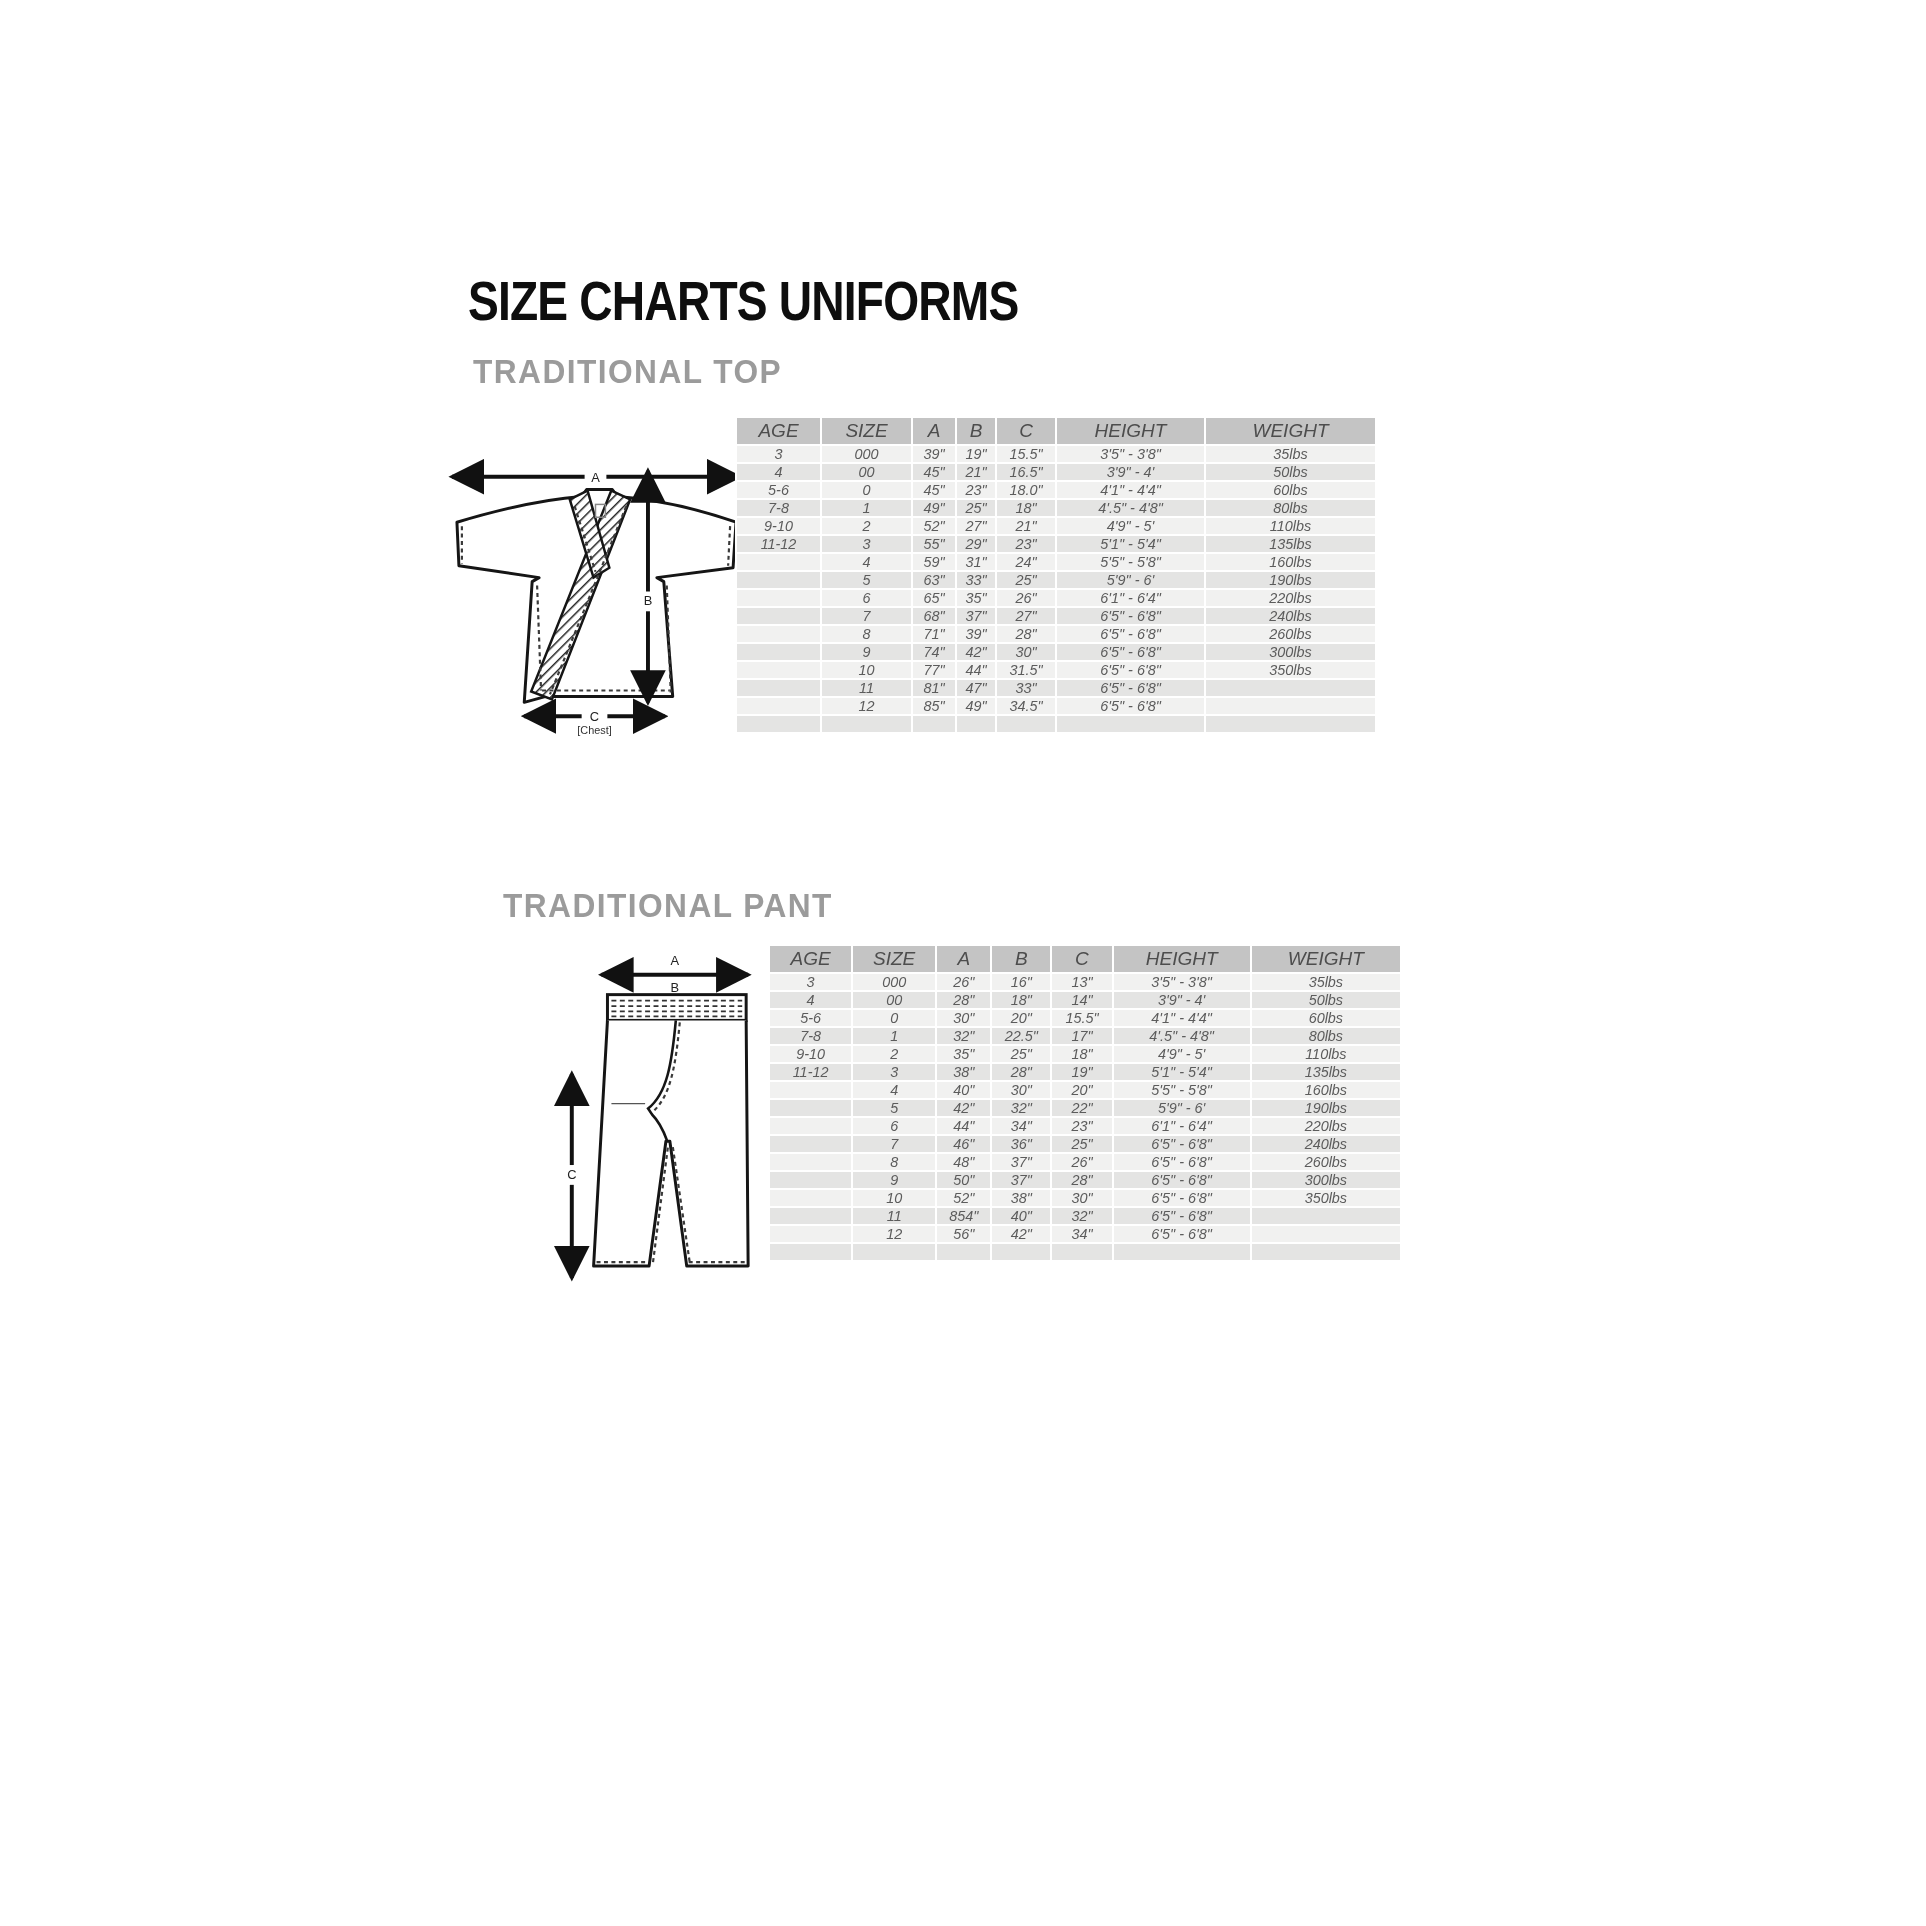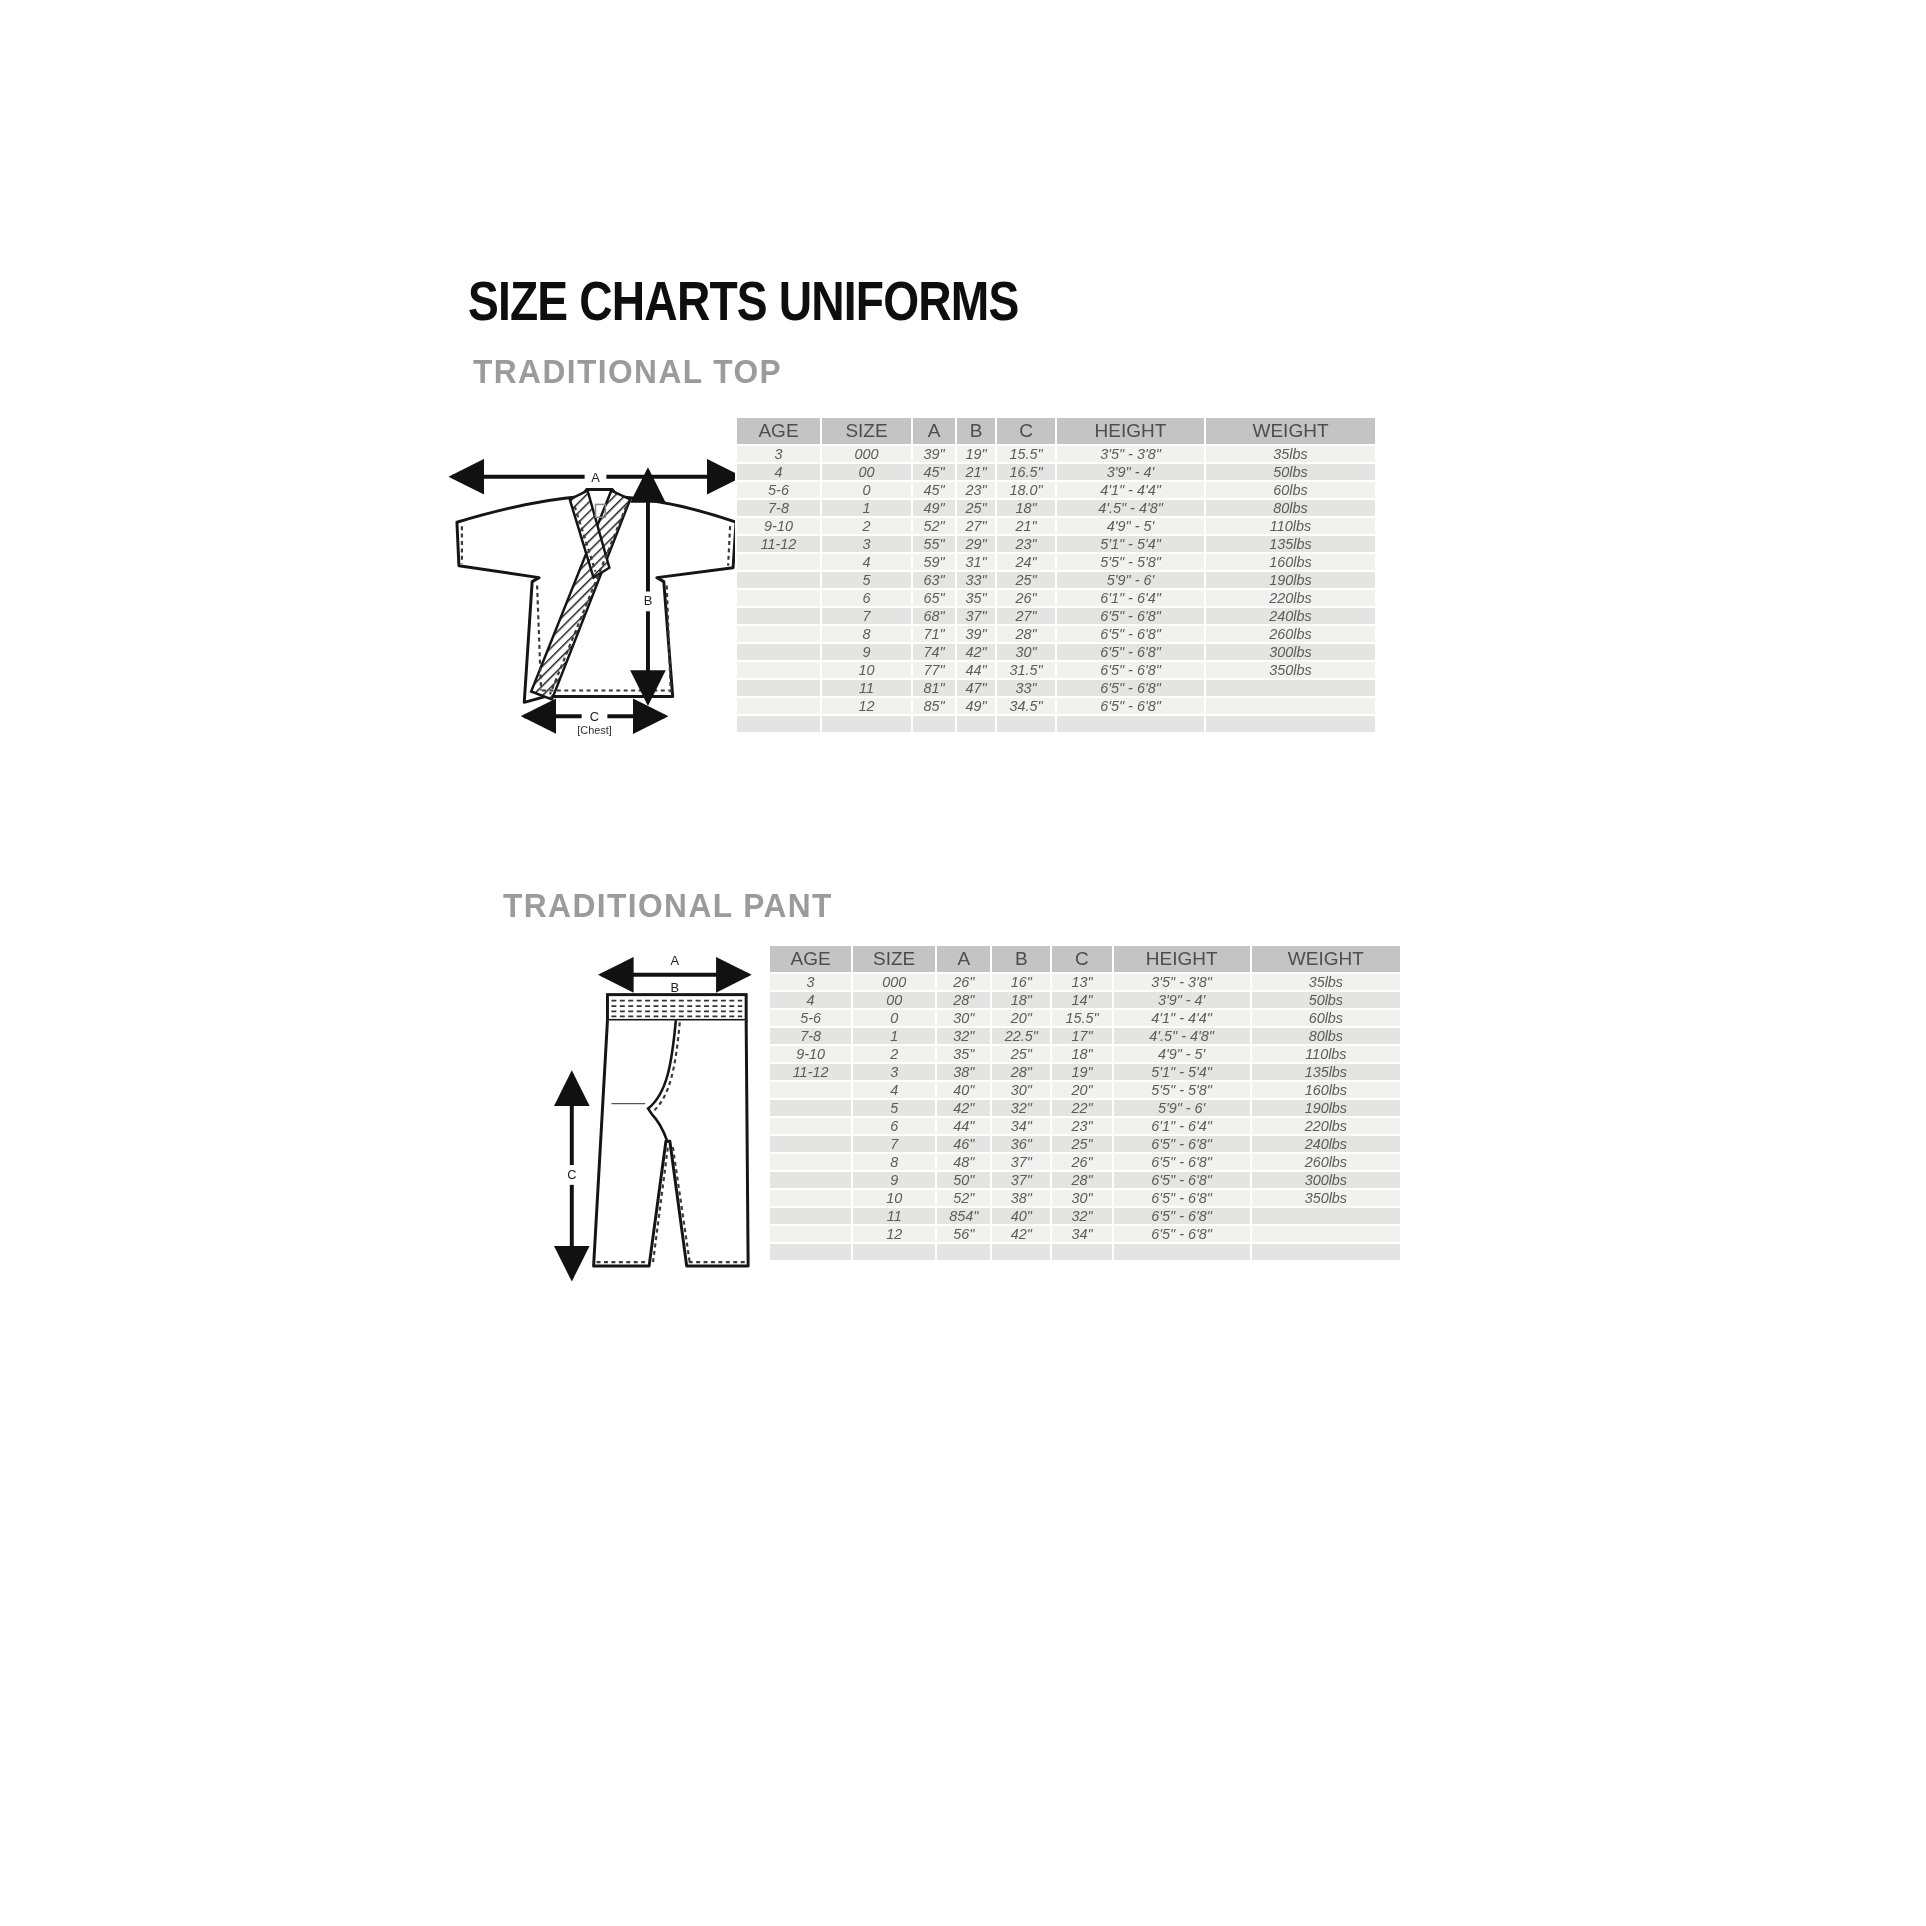--- a/index.html
+++ b/index.html
@@ -33,20 +33,21 @@
     border-spacing: 2px;
     table-layout: fixed;
     background: #ffffff;
   }
   .table-top  { left: 735px; top: 416px; width: 642px; }
   .table-pant { left: 768px; top: 944px; width: 634px; }
 
   table.size-table th {
     background: #c4c4c4;
     color: #4d4d4d;
+    font-style: italic;
     font-weight: normal;
     font-size: 19px;
     height: 26px;
     text-align: center;
     overflow: hidden; white-space: nowrap;
   }
   table.size-table td {
     color: #5c5c5c;
     font-style: italic;
     font-size: 14.4px;

